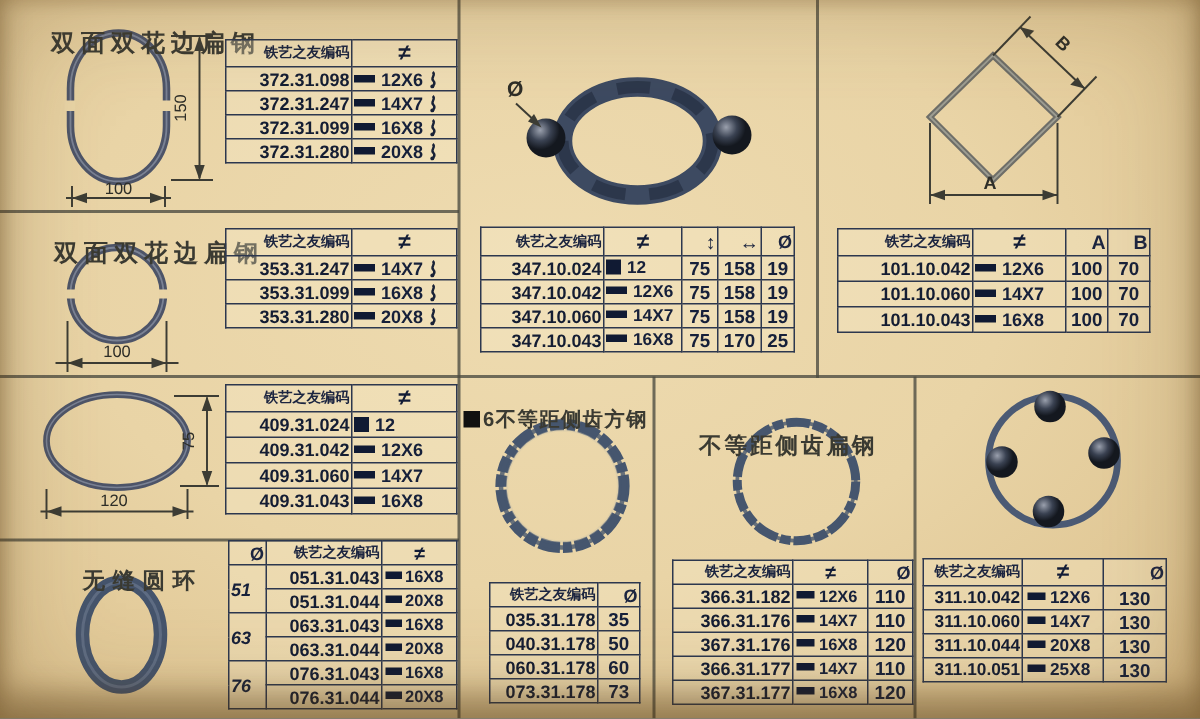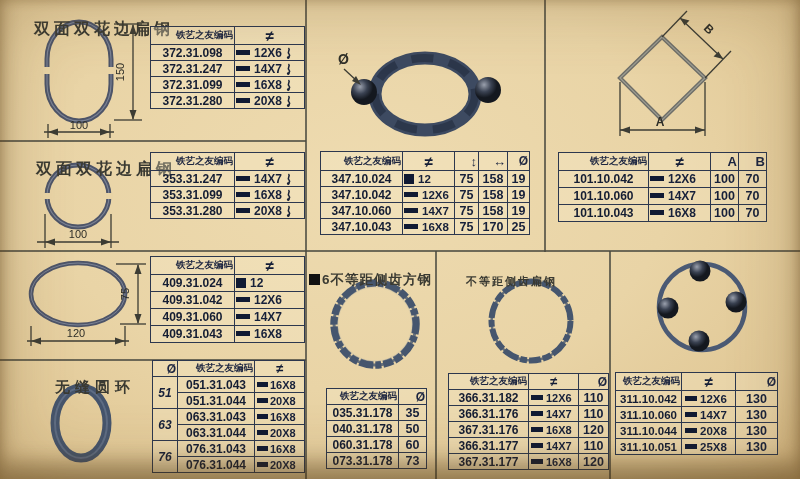--- a/index.html
+++ b/index.html
@@ -14,24 +14,24 @@
   .v{width:2px}.h{height:2px}
   .sec-title{position:absolute;font-weight:bold;color:#3a3a32;white-space:nowrap;z-index:10;margin-top:16px;}
   .sq-bullet{display:inline-block;width:11px;height:11px;background:#111;margin-right:2px;vertical-align:-1px;}
   .watermark{position:absolute;font-family:"DejaVu Sans Mono",monospace;color:#e4625c;opacity:.85;
     font-size:35px;letter-spacing:1px;z-index:40;white-space:nowrap;}
   table.ctable{position:absolute;border-collapse:collapse;table-layout:fixed;z-index:10;
     background:rgba(248,238,210,.30);}
   table.ctable td,table.ctable th{border:1.6px solid #2c374e;padding:0 1px;white-space:nowrap;overflow:hidden;}
   .hdr{font-size:9.5px;font-weight:bold;color:#1c2540;text-align:right;}
   .neq{font-size:15px;font-weight:bold;color:#121c36;text-align:center;font-style:italic;}
-  .code{font-weight:bold;font-size:12px;color:#141d33;text-align:center;letter-spacing:0;}
+  .code{font-weight:bold;font-size:12px;color:#141d33;text-align:right;letter-spacing:0;}
   .sizec{font-size:12px;font-weight:bold;color:#16203a;text-align:left;padding-left:4px;}
   .num{font-size:12.5px;font-weight:bold;color:#16203a;text-align:center;}
-  .dnum{font-size:12px;font-weight:bold;font-style:italic;color:#16203a;text-align:center;}
+  .dnum{font-size:12px;font-weight:bold;font-style:italic;color:#16203a;}
   .bar{display:inline-block;width:14px;height:5px;background:#101a33;margin-right:4px;vertical-align:2px;}
   .bar[data-shape="square"]{width:10px;height:10px;vertical-align:-1px;}
   .orn{margin-left:3px;vertical-align:-2px;}
   svg{position:absolute;z-index:8;overflow:visible;}
   svg text{font-family:"Liberation Sans",sans-serif;fill:#2e2e28;}
   .dimline{stroke:#3c3c34;stroke-width:1.3;fill:none;}
   .arrow{fill:#3c3c34;}
   .ring{fill:none;stroke:#46566e;}
 </style>
 </head>
@@ -400,21 +400,21 @@
       <td class="code">060.31.178</td>
       <td class="num">60</td>
     </tr>
     <tr style="height:16px">
       <td class="code">073.31.178</td>
       <td class="num">73</td>
     </tr>
   </tbody>
     </table>
 
-  <div class="sec-title" style="left:466px;top:258px;font-size:11px;letter-spacing:2px">不等距侧齿扁钢</div>
+  <div class="sec-title" style="left:466px;top:272px;font-size:15px;letter-spacing:2px">不等距侧齿扁钢</div>
   <svg style="left:487px;top:276px" width="88" height="90" viewBox="0 0 88 90">
     <circle class="ring" cx="44" cy="45" r="39.5" stroke-width="6" stroke-dasharray="12 2 7 2 16 2 9 2"></circle>
     <circle cx="44" cy="45" r="39.5" fill="none" stroke="#46566e" stroke-width="2.5" opacity="0.8"></circle>
   </svg>
   <table class="ctable" style="left:448px;top:373px">
     <colgroup>
         <col style="width:80px">
         <col style="width:50px">
         <col style="width:30px">
       </colgroup>

